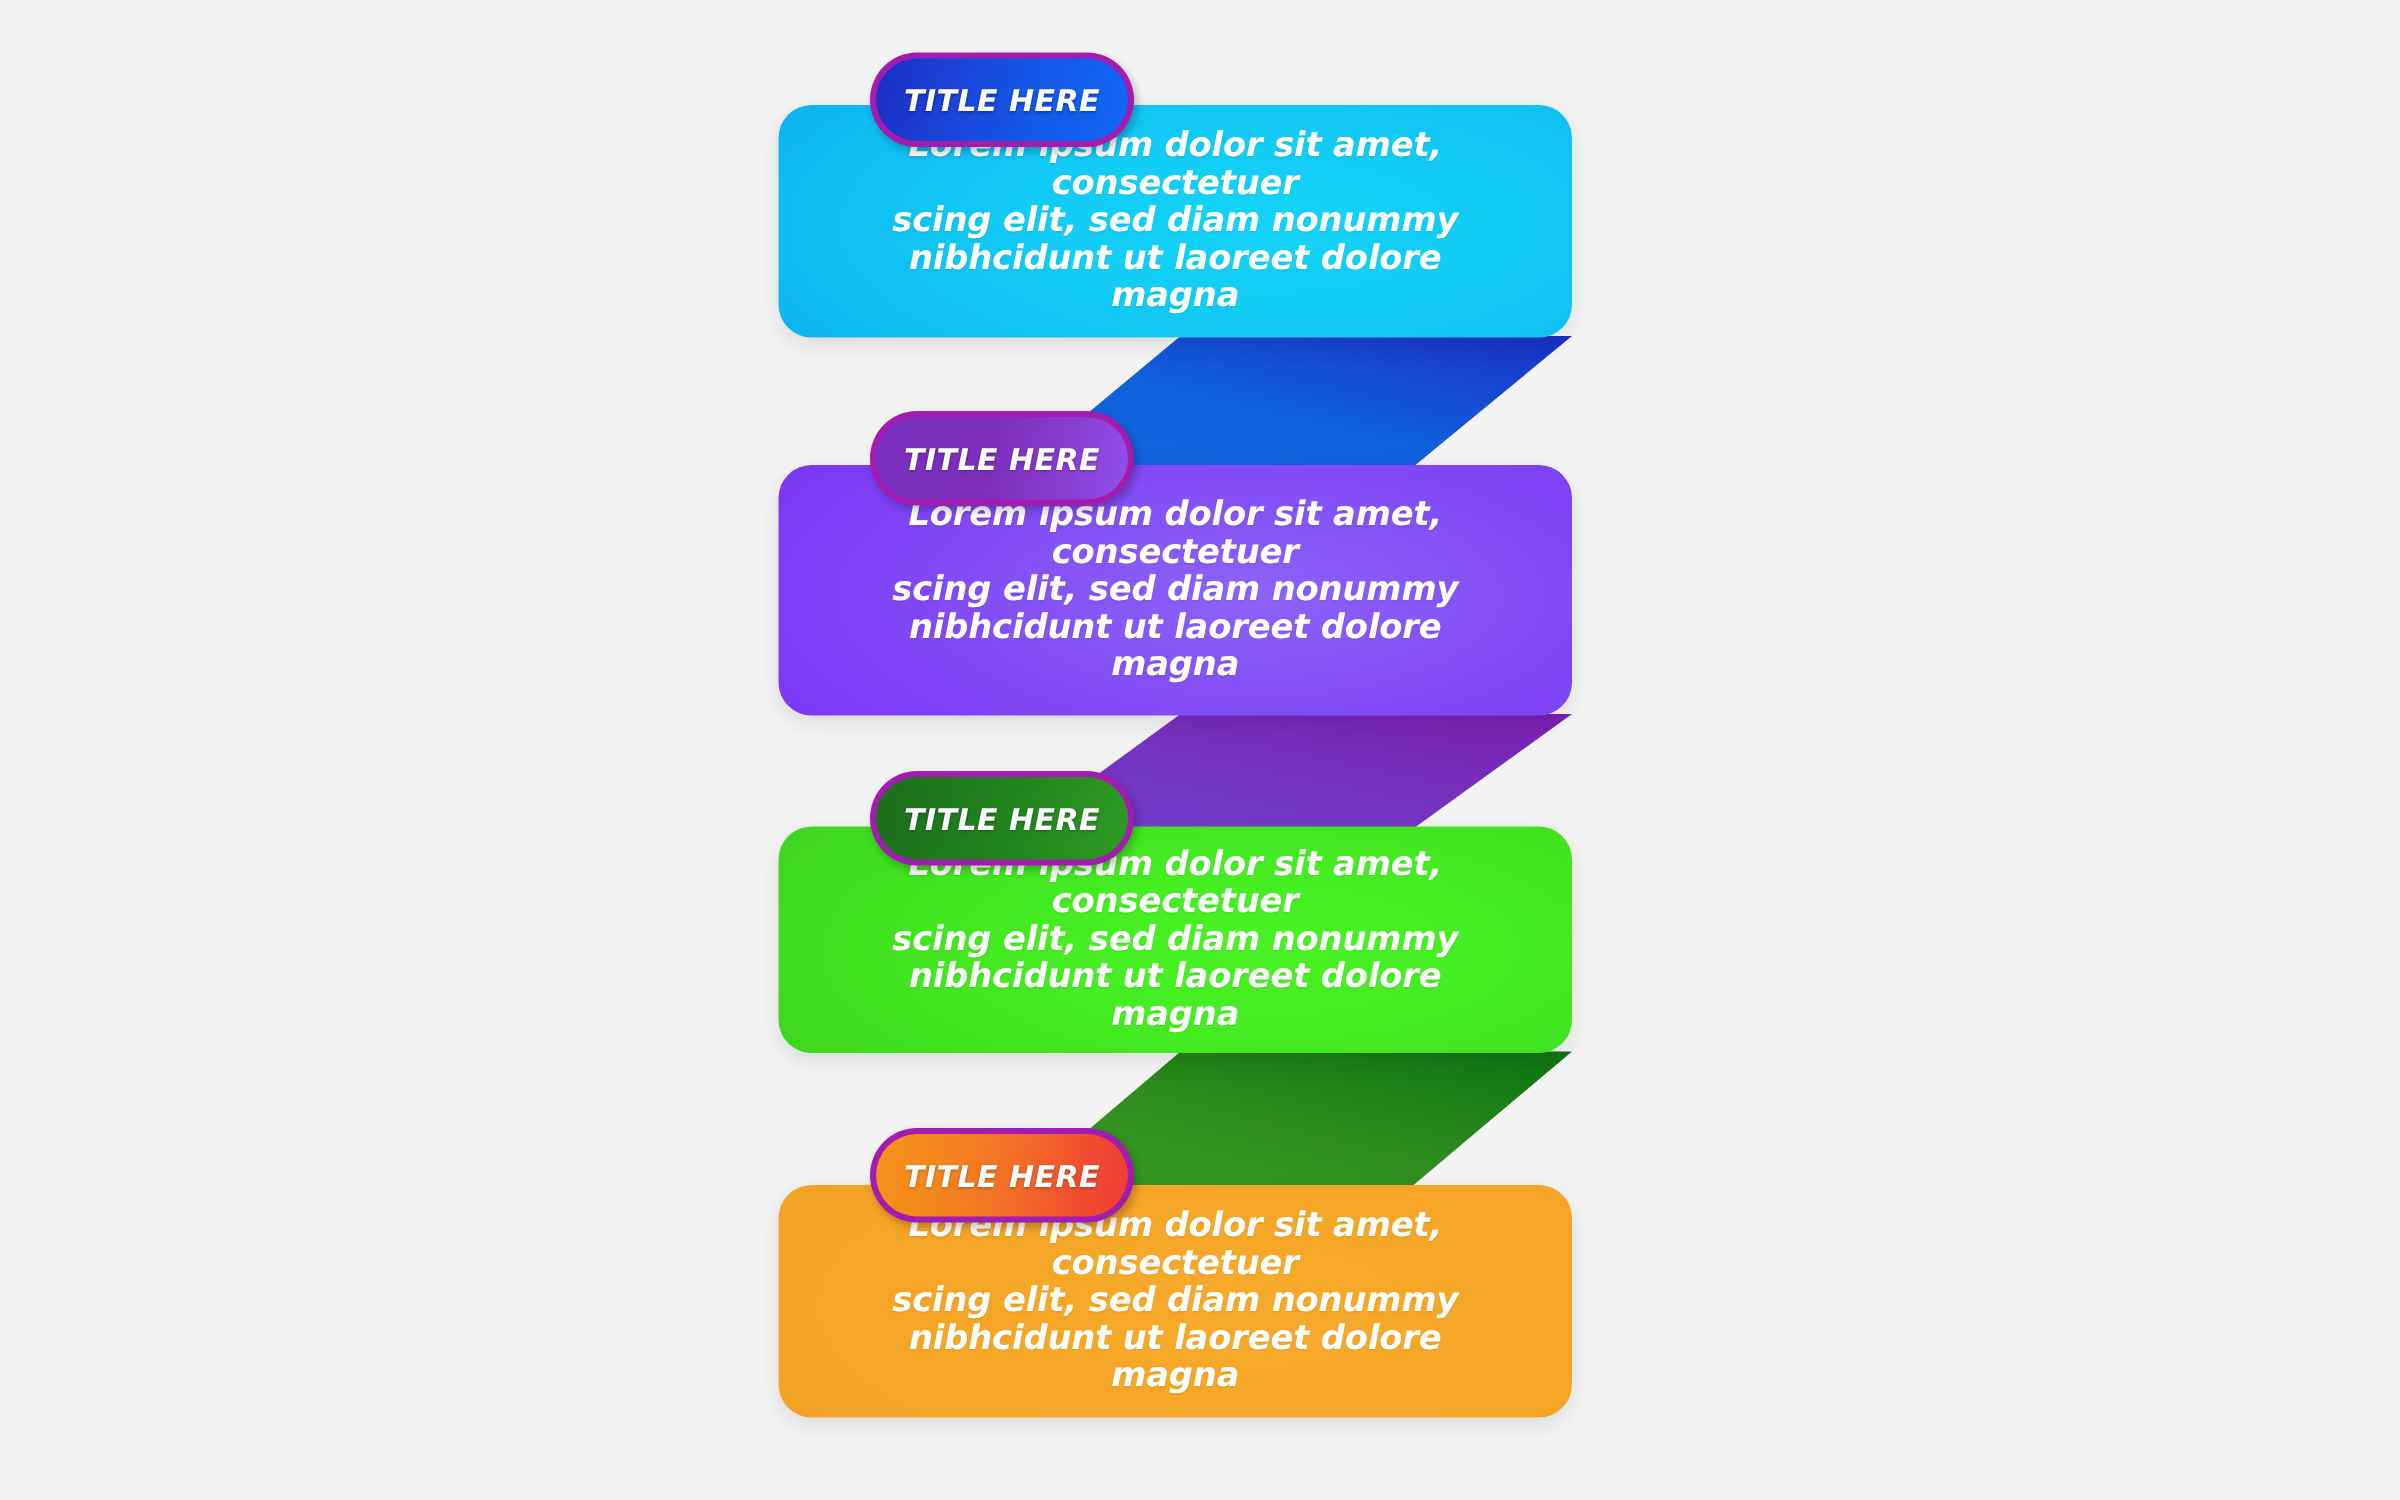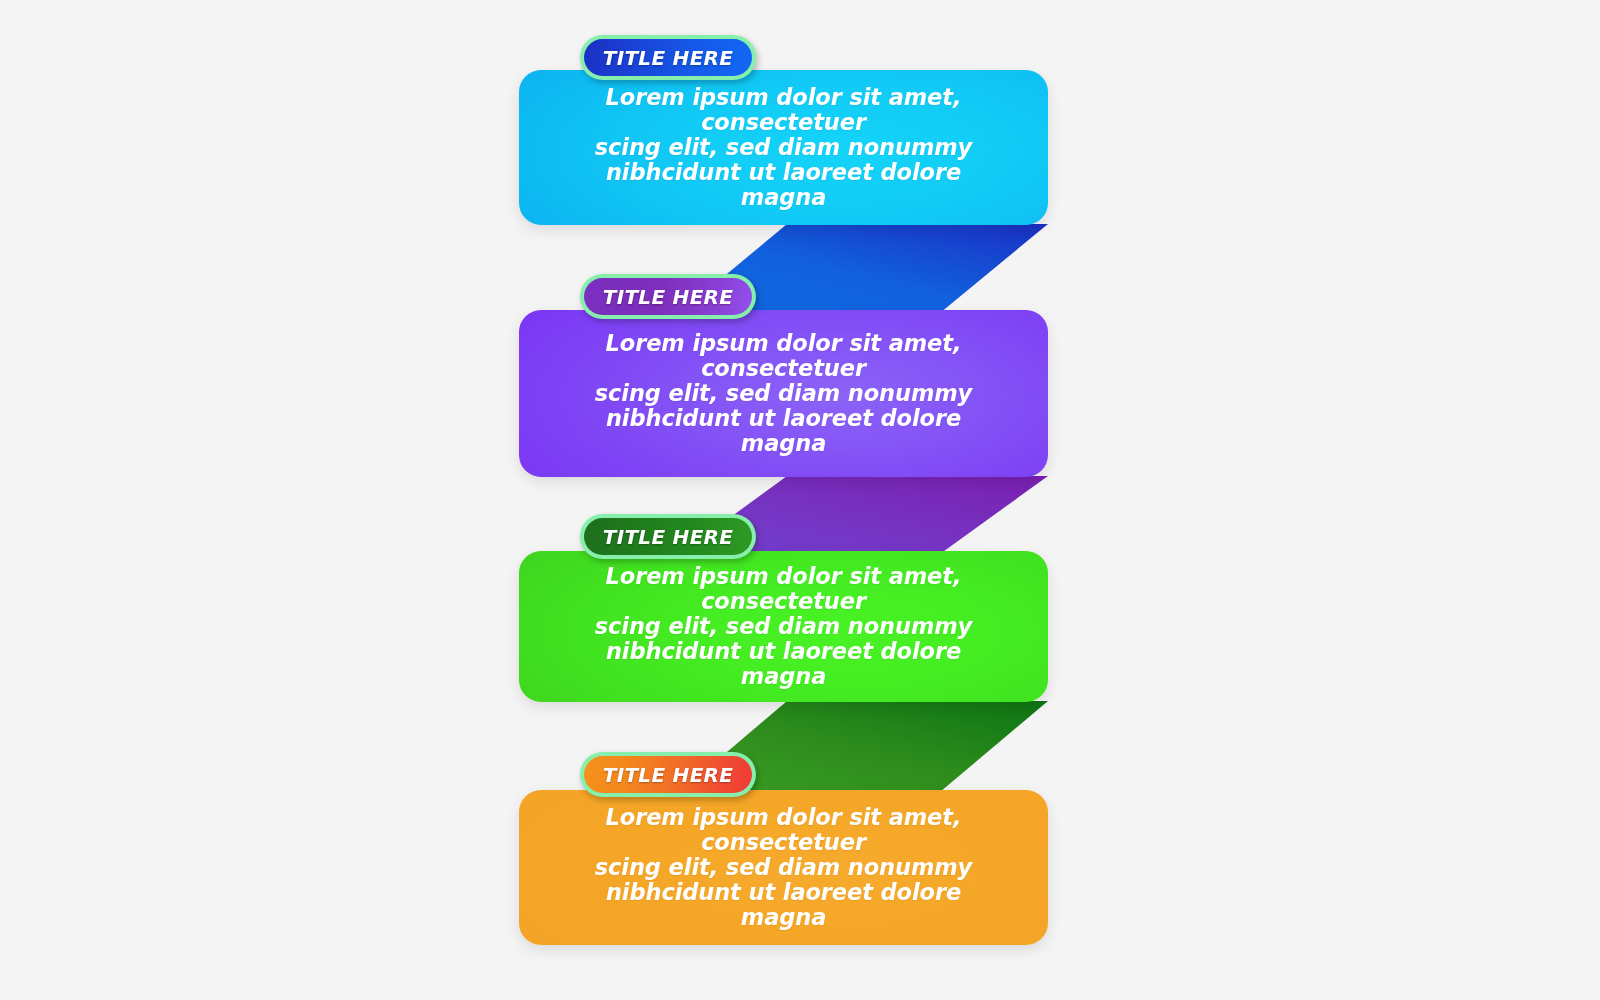--- a/index.html
+++ b/index.html
@@ -88,23 +88,23 @@
     background:
       radial-gradient(120% 155% at 58% 52%,
         #f6aa2b 0%, #f5a728 22%, #f4a426 50%, #f3a124 76%, #f29f23 100%);
   }
 
   
   .badge {
     position: absolute;
     left: 580px;
     width: 176px;
-    height: 45px;
+    height: 63px;
     border-radius: 999px;
-    background: #86efac;
+    background: #a21caf;
     padding: 4px;
     filter: drop-shadow(2px 3px 3px rgba(0,0,0,0.25));
     z-index: 5;
   }
   .badge-inner {
     width: 100%;
     height: 100%;
     border-radius: 999px;
     display: flex;
     align-items: center;

